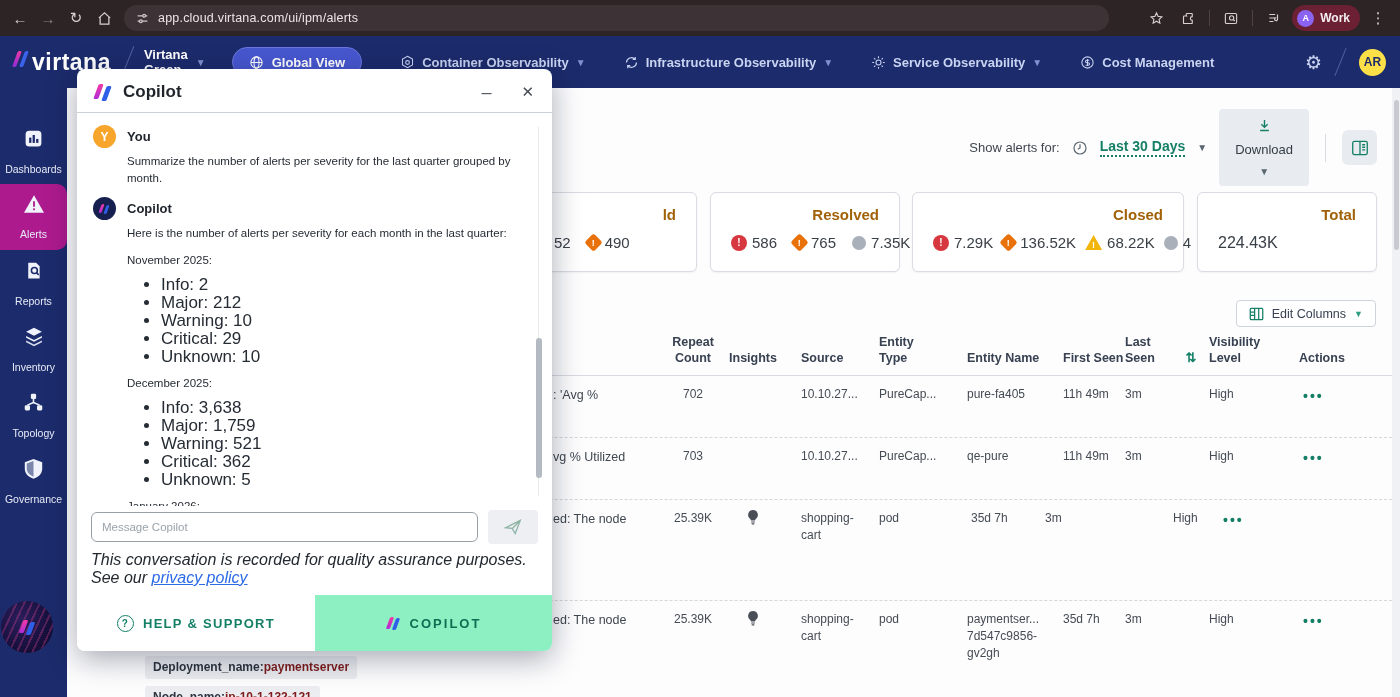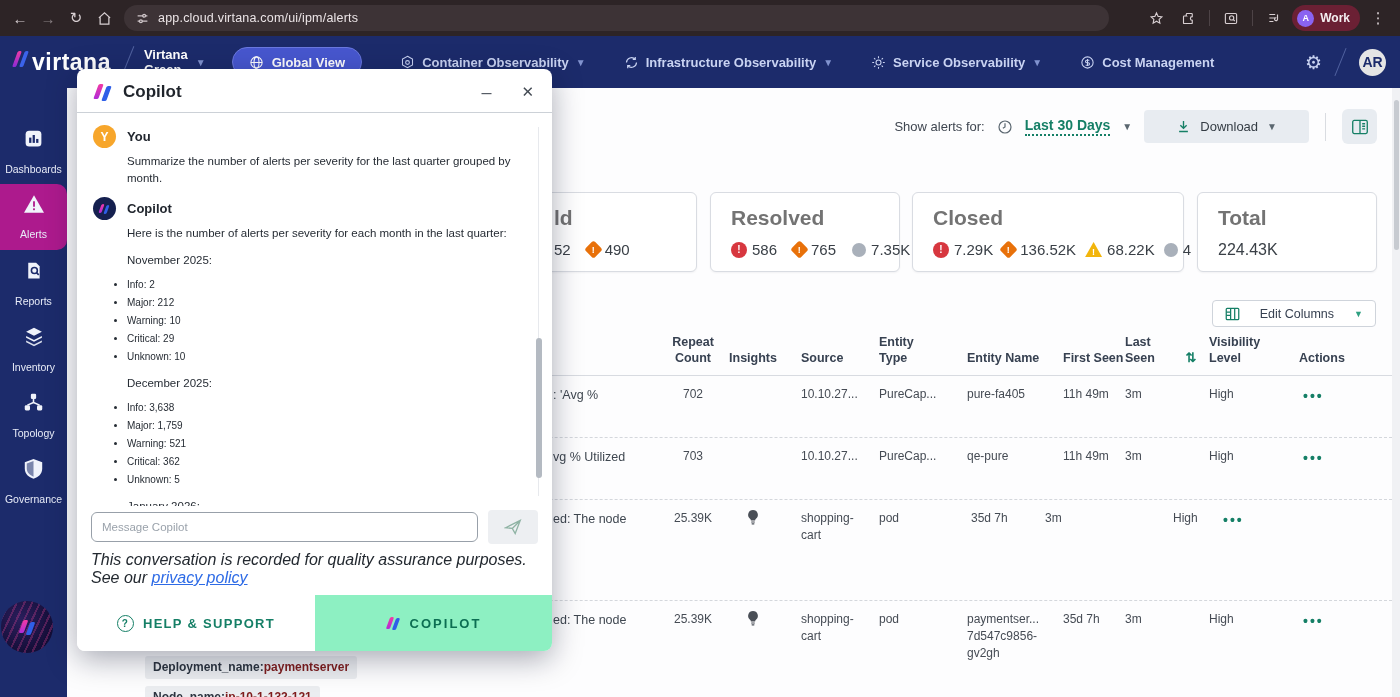--- a/index.html
+++ b/index.html
@@ -35,22 +35,22 @@
   .workspace .wlines { font-size:13px; font-weight:600; color:#fff; line-height:15px; }
   .chev { font-size:10px; color:#8193cf; }
   .globalview { height:30px; margin-left:26px; background:#4757cf; border:1px solid #6a78de;
     border-radius:16px; display:flex; align-items:center; gap:8px; padding:0 16px;
     color:#fff; font-size:13px; font-weight:600; }
   .navitem { display:flex; align-items:center; gap:7px; font-size:13px; font-weight:600;
     color:#c9d3f2; margin-left:38px; }
   .appnav-right { margin-left:auto; display:flex; align-items:center; padding-right:14px; }
   .gear { font-size:19px; color:#c9d3f2; }
   .nav-slash { width:1px; height:30px; background:#50619f; transform:rotate(22deg); margin:0 18px; }
-  .avatar-ar { width:27px; height:27px; border-radius:50%; background:#e5e5e5; color:#1c2b6b;
-    font-size:14px; font-weight:bold; display:flex; align-items:center; justify-content:center;text-align:right; }
+  .avatar-ar { width:27px; height:27px; border-radius:50%; background:#fde047; color:#1c2b6b;
+    font-size:12px; font-weight:bold; display:flex; align-items:center; justify-content:center;text-align:right; }
 
   
   .sidebar { position:absolute; left:0; top:88px; width:67px; height:609px; background:#1c2b6b;
     padding-top:30px; }
   .side-item { width:67px; height:66px; display:flex; flex-direction:column; align-items:center;
     justify-content:center; gap:14px; color:#e8ecf8; }
   .side-item .slabel { font-size:10.5px; }
   .side-item.active { background:#ad1a8d; border-radius:0 10px 10px 0; }
   .side-logo { position:absolute; left:1px; top:513px; width:52px; height:52px; border-radius:50%;
     background:
@@ -59,42 +59,42 @@
     display:flex; align-items:center; justify-content:center; }
 
   
   .content { position:absolute; left:67px; top:88px; width:1333px; height:609px; background:#fdfdfe; }
 
   .toolbar { position:absolute; top:21px; right:23px; display:flex; align-items:center; gap:12px; }
   .tb-label { font-size:13px; color:#3f4650; }
   .tb-range { font-size:14px; font-weight:bold; color:#157f66; border-bottom:2px dotted #157f66; padding-bottom:1px; }
   .tb-chev { font-size:10px; color:#5b6770; }
   .btn-download { display:flex; align-items:center; gap:9px; background:#e8ecf1; border-radius:4px;
-    padding:9px 32px; font-size:13px; color:#343c44; }
+    padding:9px 16px; font-size:13px; color:#343c44;flex-direction:column; }
   .tb-div { width:1px; height:28px; background:#d9dce1; margin:0 4px; }
   .btn-book { width:35px; height:35px; background:#e8ecf1; border-radius:6px; display:flex;
     align-items:center; justify-content:center; }
 
   .card { position:absolute; top:104px; height:80px; background:#fff; border:1px solid #d9dce2;
     border-radius:6px; box-shadow:0 1px 2px rgba(20,24,40,.05); padding:13px 20px; }
-  .card-title { font-size:21px; font-weight:bold; color:#737373; margin-bottom:11px; }
+  .card-title { font-size:15px; font-weight:bold; color:#a16207; margin-bottom:11px;text-align:right; }
   .card-vals { display:flex; align-items:center; gap:16px; font-size:15px; color:#3a4047; }
   .sev-pair { display:flex; align-items:center; gap:5px; }
   .sev-crit { width:16px; height:16px; border-radius:50%; background:#d7373f; color:#fff;
     font-size:10px; font-weight:bold; display:flex; align-items:center; justify-content:center; }
   .sev-major { width:13px; height:13px; background:#e8710a; border-radius:2.5px; transform:rotate(45deg);
     display:flex; align-items:center; justify-content:center; }
   .sev-major span { transform:rotate(-45deg); color:#fff; font-size:9px; font-weight:bold; }
   .sev-warn { width:17px; height:15px; background:#f2b50c; clip-path:polygon(50% 0,100% 100%,0 100%);
     color:#fff; font-size:9px; font-weight:bold; display:flex; align-items:flex-end; justify-content:center; }
   .sev-info { width:14px; height:14px; border-radius:50%; background:#a9b0ba; }
   .total-value { font-size:16px; color:#3a4047; }
 
   .btn-editcols { position:absolute; top:212px; right:24px; height:27px; background:#fff;
-    border:1px solid #cfd4db; border-radius:4px; display:flex; align-items:center; gap:20px;
+    border:1px solid #cfd4db; border-radius:4px; display:flex; align-items:center; gap:8px;
     padding:0 12px; font-size:12.5px; color:#374151; }
   .ec-chev { font-size:9px; color:#2ea081; }
 
   
   .alerts-table { position:absolute; left:0; top:242px; right:8px; bottom:0; padding-left:78px; overflow:hidden; }
   .trow { display:grid; grid-template-columns:520px 56px 64px 80px 88px 92px 80px 48px 36px 80px 64px;
     align-items:start; }
   .thead { border-bottom:1px solid #d8dbe1; padding-bottom:8px; min-height:41px; align-items:end; }
   .th { font-size:12.5px; font-weight:bold; color:#374151; line-height:1.3; padding-top:4px; }
   .th .wrapnarrow { display:inline-block; }
@@ -126,21 +126,21 @@
   .cp-body { flex:1; overflow:hidden; position:relative; padding:12px 26px 0 16px; }
   .chat-track { position:absolute; right:13px; top:14px; bottom:10px; width:1px; background:#e7e9ed; }
   .chat-thumb { position:absolute; right:10px; top:225px; width:6px; height:140px; border-radius:3px; background:#b4bac2; }
   .msg-head { display:flex; align-items:center; gap:11px; margin-bottom:5px; }
   .av { width:23px; height:23px; border-radius:50%; display:flex; align-items:center; justify-content:center; flex:0 0 auto; }
   .av-you { background:#f7a62b; color:#fff; font-size:12px; font-weight:bold; }
   .av-cp { background:#15204f; }
   .msg-name { font-size:13px; font-weight:bold; color:#21262e; }
   .msg-text { margin:0 0 10px 34px; font-size:11.5px; color:#262c34; line-height:17px; }
   .month-h { margin:0 0 0 34px; font-size:11.5px; color:#262c34; line-height:17px; }
-  .month-ul { margin:7px 0 9px 34px; font-size:10px; color:#262c34; }
+  .month-ul { margin:7px 0 9px 68px; font-size:17px; color:#262c34; }
   .month-ul li { line-height:18px; }
   .cp-inputrow { display:flex; align-items:center; gap:10px; padding:4px 14px 5px; }
   .cp-input { flex:1; height:30px; border:1px solid #98a0a9; border-radius:6px; padding:0 10px;
     font-size:11.5px; color:#333; font-family:"Liberation Sans",sans-serif; outline:none; }
   .cp-input::placeholder { color:#9aa2ab; }
   .cp-send { width:50px; height:34px; background:#edeff2; border-radius:4px; display:flex;
     align-items:center; justify-content:center; }
   .cp-disclaimer { padding:2px 14px 8px; font-size:16px; font-style:italic; color:#232930; }
   .cp-disclaimer a { color:#2e6be6; }
   .cp-footer { display:flex; height:56px; flex:0 0 auto; }

